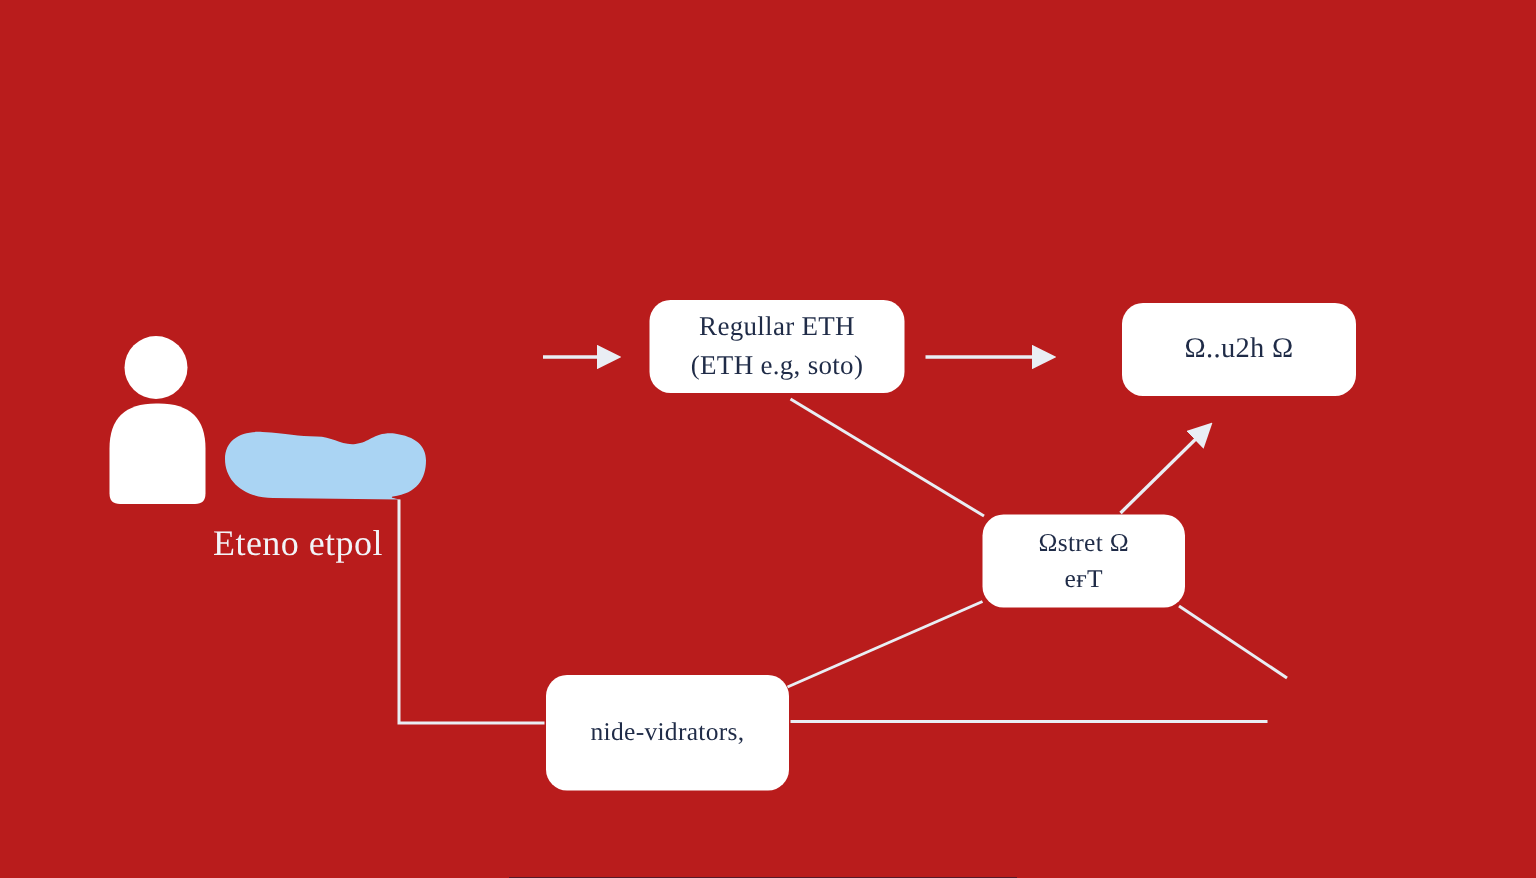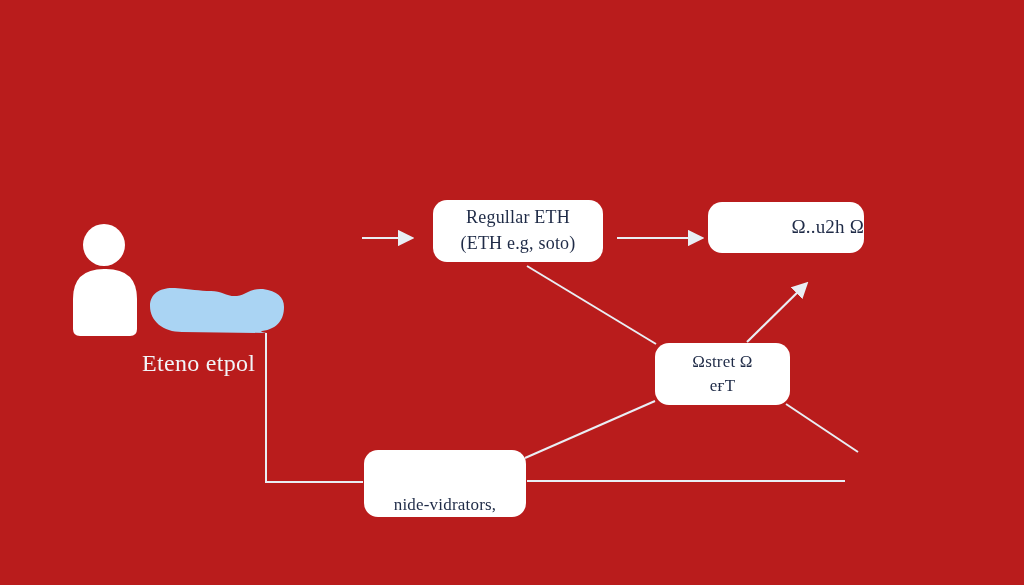--- a/index.html
+++ b/index.html
@@ -24,24 +24,24 @@
     flex-direction: column;
     align-items: center;
     justify-content: center;
     color: #1f2b47;
     text-align: center;
     line-height: 1.42;
     font-weight: 500;
     letter-spacing: 0.2px;
   }
   #n-regular    { left: 433px; top: 200px; width: 170px; height: 62px; font-size: 18px; }
-  #n-stake      { left: 708px; top: 202px; width: 156px; height: 51px; font-size: 19px; align-items: flex-end; }
+  #n-stake      { left: 748px; top: 202px; width: 156px; height: 62px; font-size: 19px; }
   #n-stake .l2  { padding-left: 22px; }
   #n-stret      { left: 655px; top: 343px; width: 135px; height: 62px; font-size: 17px; }
-  #n-validators { left: 364px; top: 450px; width: 162px; height: 67px; font-size: 17px; justify-content: flex-end; }
+  #n-validators { left: 364px; top: 450px; width: 162px; height: 77px; font-size: 17px; }
   #n-device     { left: 846px; top: 452px; width: 162px; height: 65px; font-size: 18px; }
   .user-label {
     position: absolute;
     left: 142px; top: 350px;
     color: #f2f4f8;
     font-size: 24px;
     letter-spacing: 0.3px;
     font-weight: 400;
   }
 </style>

